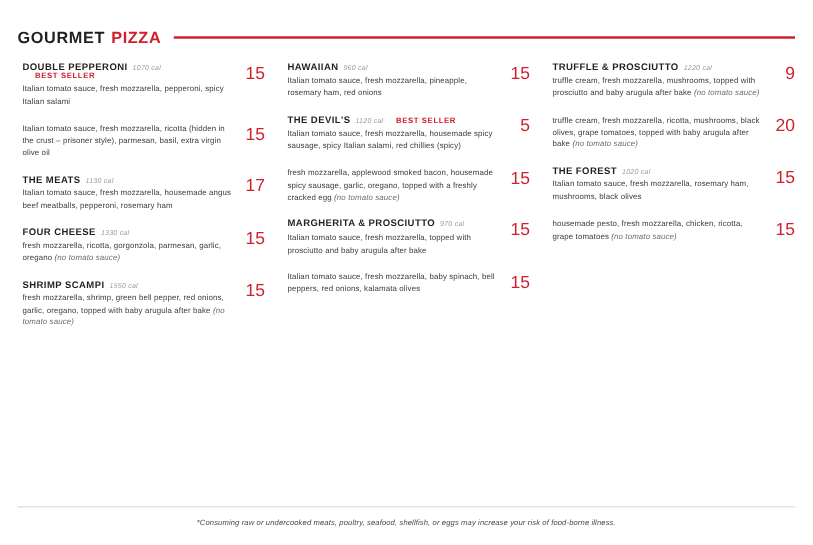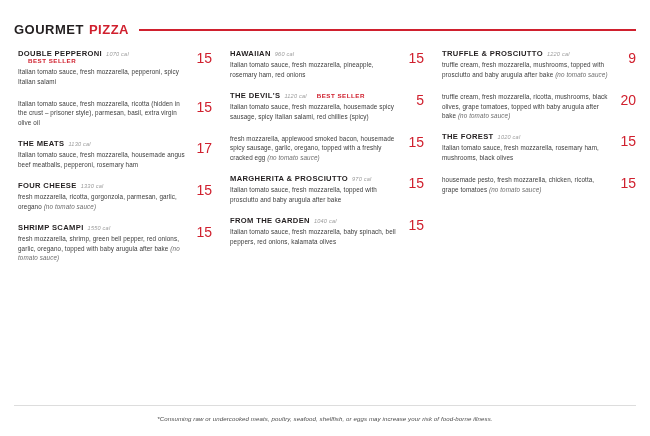--- a/index.html
+++ b/index.html
@@ -211,25 +211,20 @@
         <div class="item-head">
           <span class="item-name">MARGHERITA &amp; PROSCIUTTO</span>
           <span class="item-cal">970 cal</span>
           <span class="best-seller"></span>
         </div>
         <div class="price">15</div>
         <div class="desc"><span>Italian tomato sauce, fresh mozzarella, topped with prosciutto and baby arugula after bake</span> <span class="note"></span></div>
       </div>
 
       <div class="item">
-        <div class="item-head">
-          <span class="item-name">FROM THE GARDEN</span>
-          <span class="item-cal">1040 cal</span>
-          <span class="best-seller"></span>
-        </div>
         <div class="price">15</div>
         <div class="desc"><span>Italian tomato sauce, fresh mozzarella, baby spinach, bell peppers, red onions, kalamata olives</span> <span class="note"></span></div>
       </div>
 
     </div>
 
     <div class="col">
 
       <div class="item">
         <div class="item-head">

